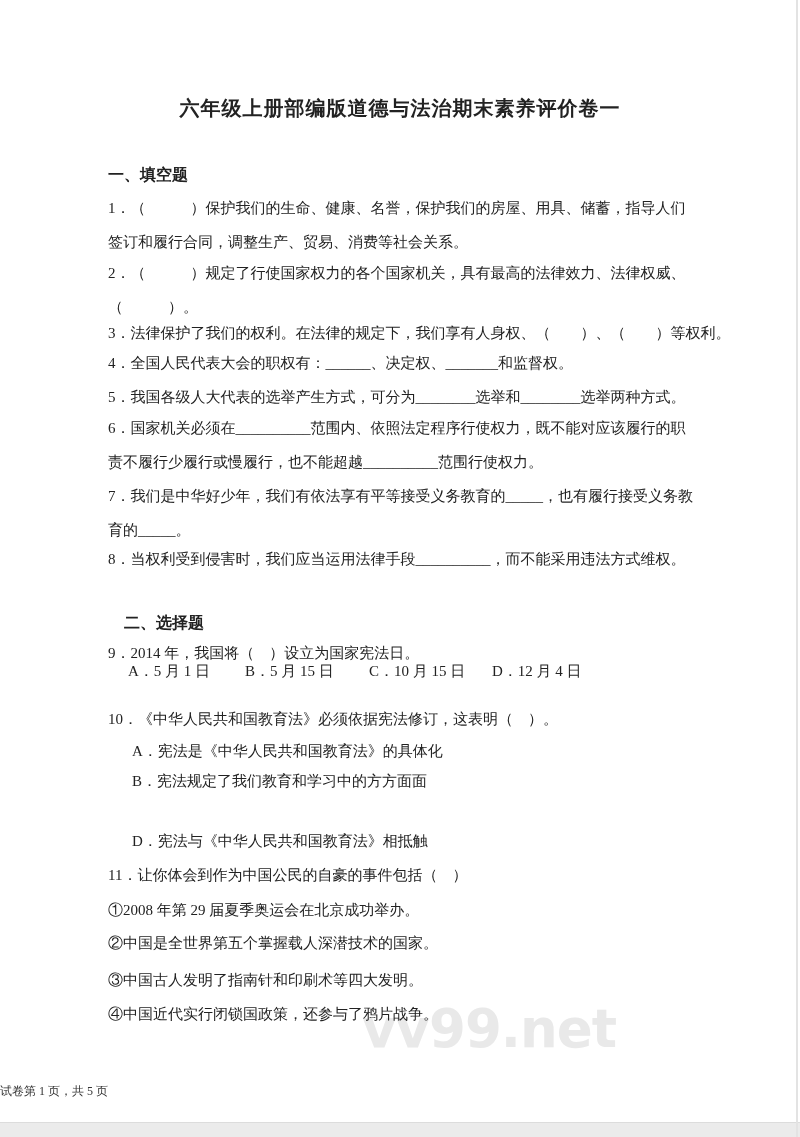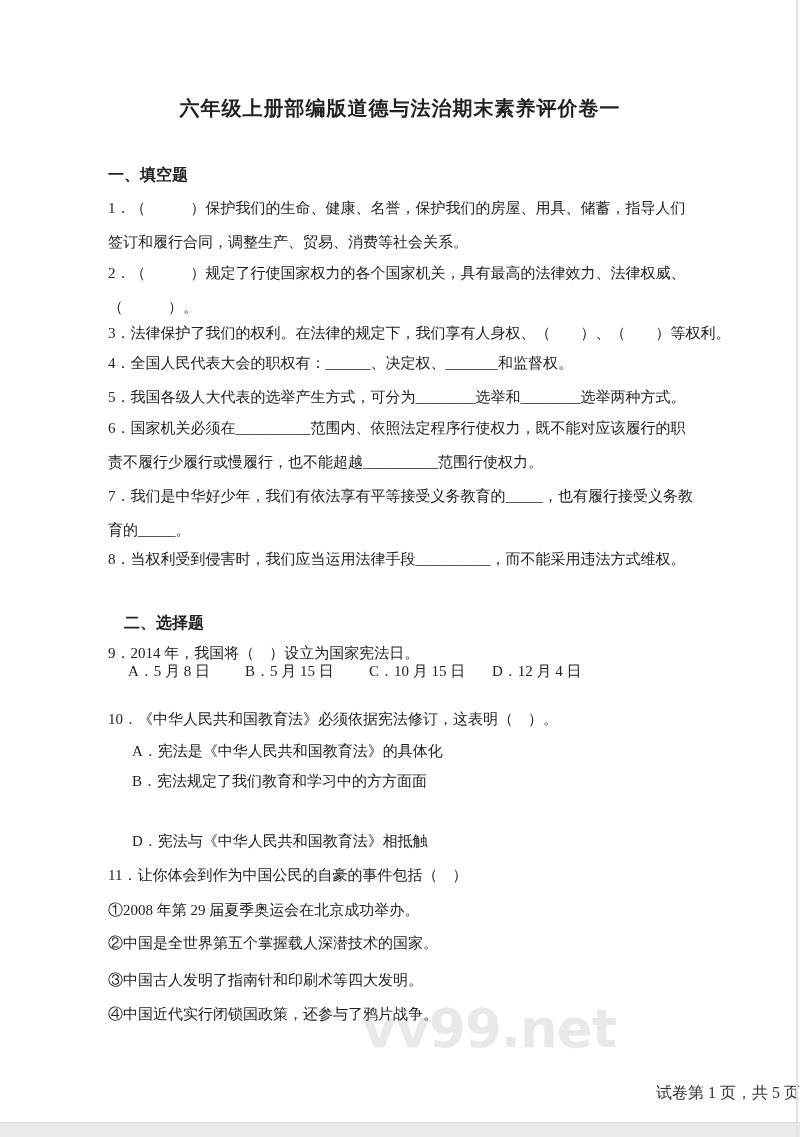--- a/index.html
+++ b/index.html
@@ -49,22 +49,22 @@
     color:#e9e9e9;
     letter-spacing:-1px;
     z-index:1;
     user-select:none;
     margin-top:20px;
   }
   .footer {
     position:absolute;
     top:1083px; left:0;
     width:100%;
-    text-align:right;
-    font-size:16px;
+    text-align:left;
+    font-size:12px;
     color:#333333;
     z-index:2;
   }
   .bottom-strip {
     position:absolute;
     left:0; top:1122px;
     width:100%; height:15px;
     background:#ebebeb;
     border-top:1px solid #dcdcdc;
     z-index:3;
@@ -94,21 +94,21 @@
   <p class="q nowrap" style="top:331px;">4．全国人民代表大会的职权有：______、决定权、_______和监督权。</p>
   <p class="q nowrap" style="top:365px;">5．我国各级人大代表的选举产生方式，可分为________选举和________选举两种方式。</p>
   <p class="q" style="top:396px;">6．国家机关必须在__________范围内、依照法定程序行使权力，既不能对应该履行的职责不履行少履行或慢履行，也不能超越__________范围行使权力。</p>
   <p class="q" style="top:464px;">7．我们是中华好少年，我们有依法享有平等接受义务教育的_____，也有履行接受义务教育的_____。</p>
   <p class="q nowrap" style="top:527px;">8．当权利受到侵害时，我们应当运用法律手段__________，而不能采用违法方式维权。</p>
 
   <div class="q heading" style="top:606px;margin-left:16px;">二、选择题</div>
 
   <p class="q nowrap" style="top:621px;">9．2014 年，我国将（　）设立为国家宪法日。</p>
   <div class="q opt-row nowrap" style="top:654px;">
-    <span class="opt-a">A．5 月 8 日</span>
+    <span class="opt-a">A．5 月 1 日</span>
     <span class="opt-b">B．5 月 15 日</span>
     <span class="opt-c">C．10 月 15 日</span>
     <span>D．12 月 4 日</span>
   </div>
 
   <p class="q nowrap" style="top:687px;">10．《中华人民共和国教育法》必须依据宪法修订，这表明（　）。</p>
   <p class="q nowrap opt-line" style="top:719px;">A．宪法是《中华人民共和国教育法》的具体化</p>
   <p class="q nowrap opt-line" style="top:749px;">B．宪法规定了我们教育和学习中的方方面面</p>
   <p class="q nowrap opt-line" style="top:809px;">D．宪法与《中华人民共和国教育法》相抵触</p>
 

